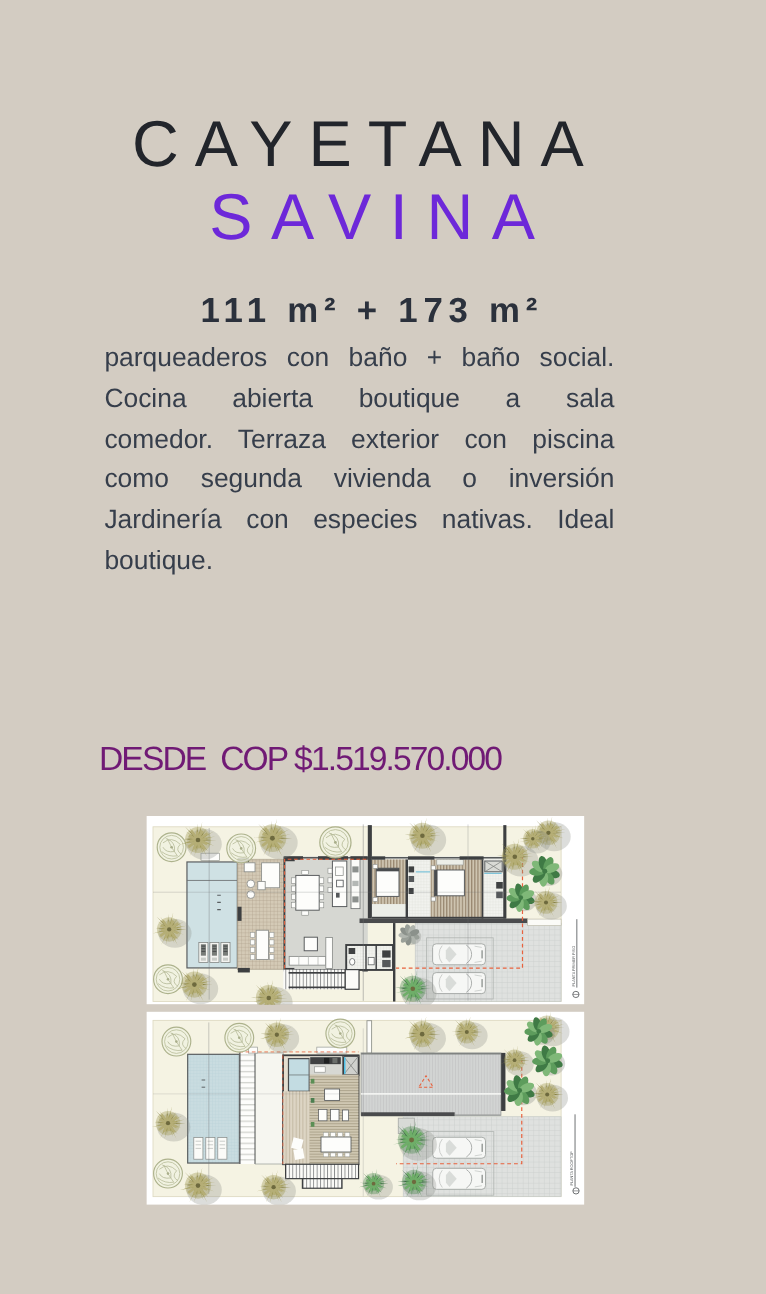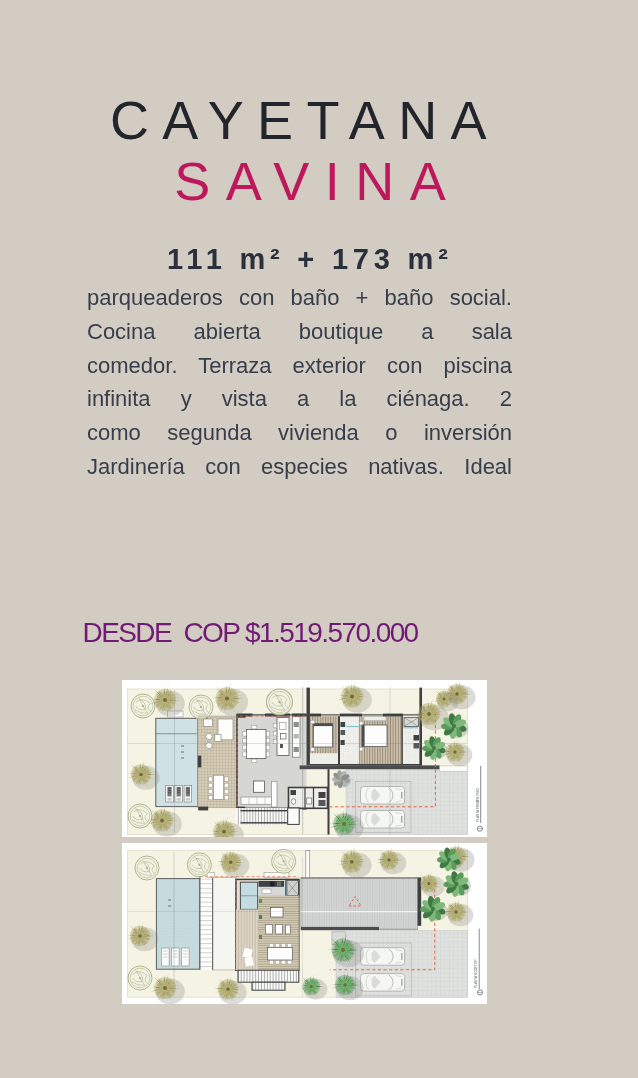--- a/index.html
+++ b/index.html
@@ -1,20 +1,20 @@
 <!DOCTYPE html>
 <html><head>
 <meta charset="utf-8">
 <style>
   html,body{margin:0;padding:0;}
   body{width:638px;height:1078px;background:#d3ccc2;position:relative;overflow:hidden;
        font-family:"Liberation Sans",sans-serif;}
   .abs{position:absolute;}
   .t1{left:110px;top:93px;font-size:54px;line-height:1;letter-spacing:13.35px;color:#22252b;white-space:nowrap;}
-  .t2{left:174.3px;top:154.2px;font-size:54px;line-height:1;letter-spacing:15.5px;color:#be185d;white-space:nowrap;}
+  .t2{left:174.3px;top:154.2px;font-size:54px;line-height:1;letter-spacing:15.5px;color:#6d28d9;white-space:nowrap;}
   .sub{left:167px;top:244.5px;font-size:29px;line-height:1;font-weight:bold;letter-spacing:4.8px;color:#2b313c;white-space:nowrap;}
   .para{left:87px;top:281px;width:425px;font-size:22px;line-height:33.8px;color:#363e4b;}
   .pl{text-align:justify;text-align-last:justify;}
   .pl.last{text-align-last:left;}
   .price{left:82.5px;top:619.3px;font-size:28px;line-height:1;font-weight:normal;letter-spacing:-1.58px;color:#701a75;white-space:nowrap;}
   .card1{left:122px;top:680px;width:365px;height:157px;}
   .card2{left:122px;top:843px;width:365px;height:161px;}
 </style>
 </head>
 <body>
@@ -22,23 +22,23 @@
 <div class="abs t1">CAYETANA</div>
 
 <div class="abs t2">SAVINA</div>
 
 <div class="abs sub">111&nbsp;m² + 173&nbsp;m²</div>
 
 <div class="abs para">
     <div class="pl">parqueaderos con baño + baño social.</div>
     <div class="pl">Cocina abierta boutique a sala</div>
     <div class="pl">comedor. Terraza exterior con piscina</div>
-    <div class="pl">infinita y vista a la ciénaga. 2</div>
     <div class="pl">como segunda vivienda o inversión</div>
     <div class="pl">Jardinería con especies nativas. Ideal</div>
+    <div class="pl last">boutique.</div>
   </div>
 
 <div class="abs price">DESDE&nbsp; COP $1.519.570.000</div>
 
 <div class="abs card1"><svg width="365" height="157" viewBox="122 680 365 157">
       <defs>
         <g id="palm">
           <ellipse cx="3.2" cy="2.2" rx="9.2" ry="8.0" fill="#8a8f88" opacity="0.3"></ellipse>
           <circle r="6.8" fill="#a19b58" opacity="0.38"></circle>
           <path d="M-0.0,1.6 Q2.5,0.0 9.7,0.0 Q2.5,0.0 0.0,-1.6 Z" fill="#8a8448"></path>

